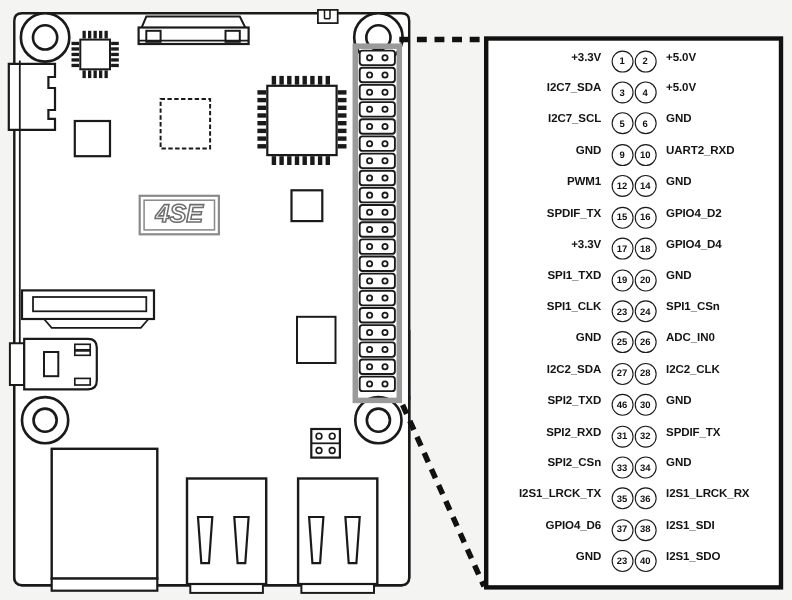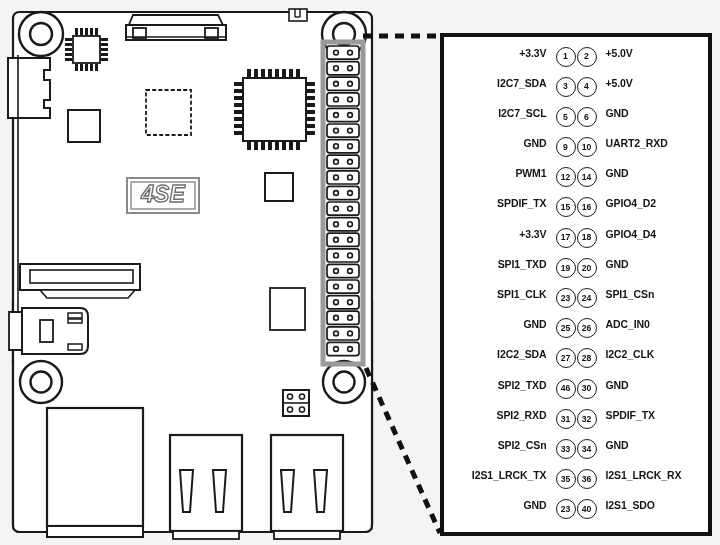--- a/index.html
+++ b/index.html
@@ -428,20 +428,28 @@
         </div>
         <div class="pin-row">
           <div class="pin-label left">I2S1_LRCK_TX</div>
           <div class="pin-nums">
             <div class="pin-circle">35</div>
             <div class="pin-circle">36</div>
           </div>
           <div class="pin-label right">I2S1_LRCK_RX</div>
         </div>
         <div class="pin-row">
+          <div class="pin-label left">GPIO4_D6</div>
+          <div class="pin-nums">
+            <div class="pin-circle">37</div>
+            <div class="pin-circle">38</div>
+          </div>
+          <div class="pin-label right">I2S1_SDI</div>
+        </div>
+        <div class="pin-row">
           <div class="pin-label left">GND</div>
           <div class="pin-nums">
             <div class="pin-circle">23</div>
             <div class="pin-circle">40</div>
           </div>
           <div class="pin-label right">I2S1_SDO</div>
         </div>
       </div>
   </div>
 

